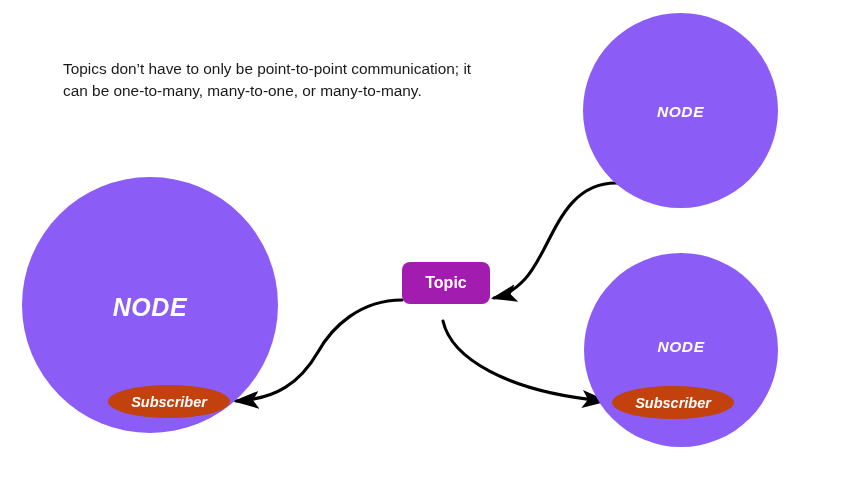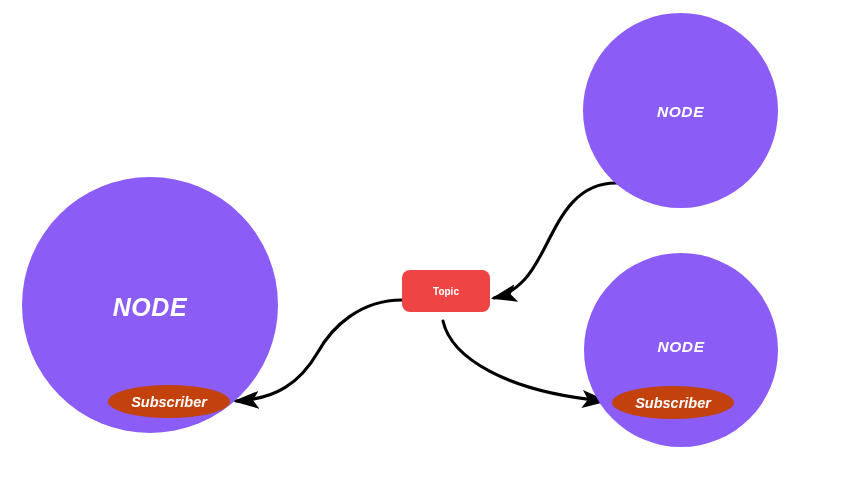--- a/index.html
+++ b/index.html
@@ -166,39 +166,40 @@
     color: #ffffff;
     font-weight: bold;
     font-size: 13.5px;
     font-family: "Liberation Sans", sans-serif;
   }
 
   
   #topic-box {
     position: absolute;
     left: 402px;
-    top: 270px;
+    top: 262px;
     width: 88px;
     height: 42px;
-    background: #ef4444;
+    background: #a21caf;
     border-radius: 8px;
     display: flex;
     align-items: center;
     justify-content: center;
     color: #ffffff;
     font-weight: bold;
-    font-size: 10px;
+    font-size: 16px;
     font-family: "Liberation Sans", sans-serif;
   }
 </style>
 </head>
 <body>
 
 <div id="canvas">
 
+  <div id="caption">Topics don’t have to only be point-to-point communication; it can be one-to-many, many-to-one, or many-to-many.</div>
 
   <svg id="arrows" viewBox="0 0 854 480">
     <defs>
       <marker id="arrowhead" markerWidth="9" markerHeight="9" refX="7.4" refY="3.1" orient="auto" markerUnits="strokeWidth">
         <path d="M0,0.2 L8.4,3.1 L0,6 L1.9,3.1 Z" fill="#000000"></path>
       </marker>
     </defs>
 
     <path d="M 617,183 C 560,182 552,250 525,279 C 514,291 503,296 494,298" fill="none" stroke="#000000" stroke-width="3.1" stroke-linecap="round" marker-end="url(#arrowhead)"></path>
 

